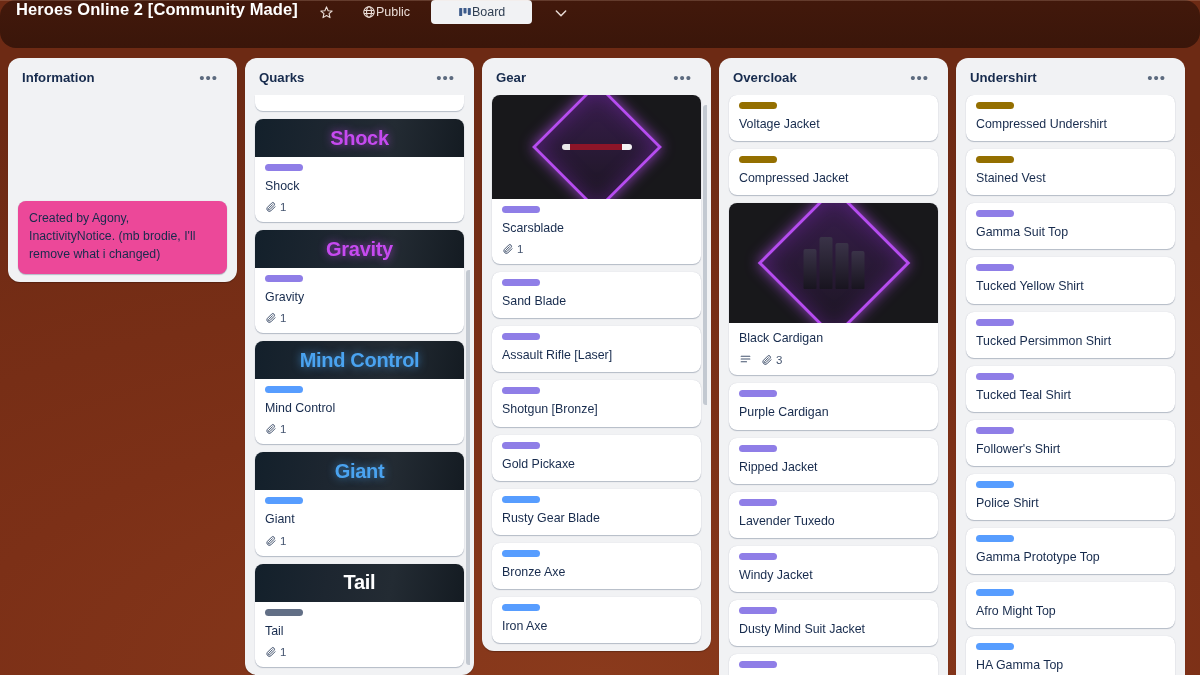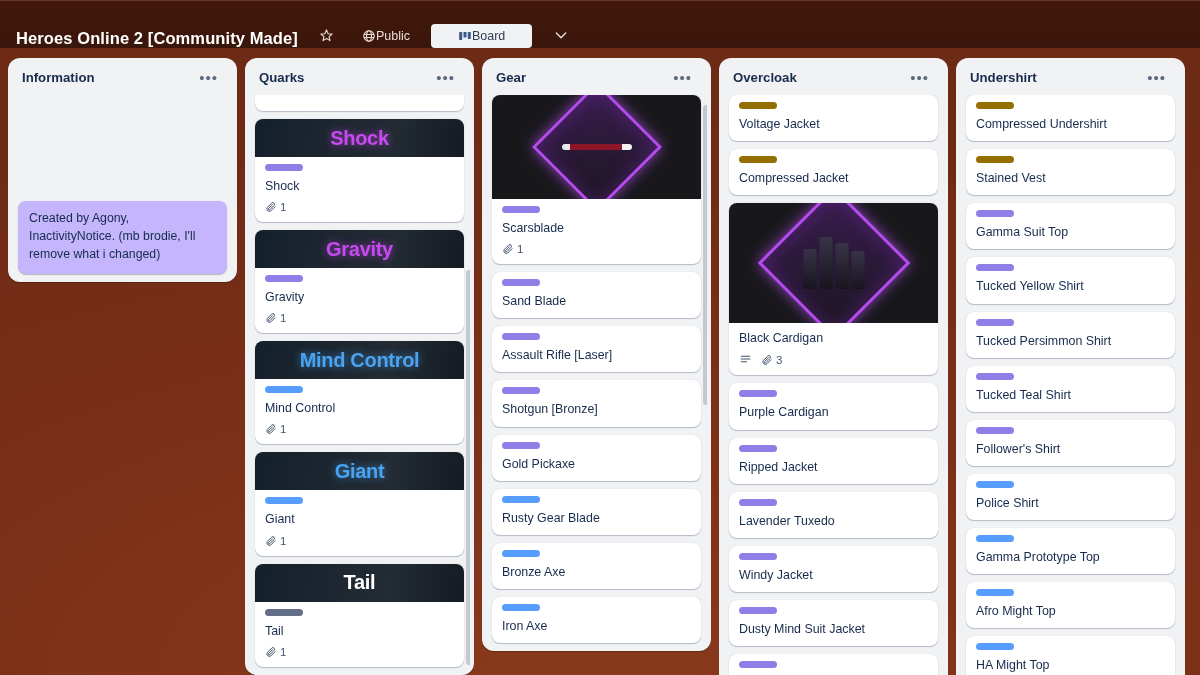--- a/index.html
+++ b/index.html
@@ -15,25 +15,26 @@
       radial-gradient(120% 90% at 50% 100%, #8a3a1c 0%, #7c3017 45%, #6d2a14 100%);
     position: relative;
   }
 
   
   #board-header {
     height: 48px;
     width: 100%;
     background: linear-gradient(180deg, rgba(60,22,10,.88) 0%, rgba(54,20,9,.92) 100%);
     display: flex;
-    align-items: flex-end;
+    align-items: flex-start;
     padding: 0 16px;
     gap: 14px;
     position: relative;
     z-index: 5;
+    border-radius: 16px;
   }
   #board-header::after{
     content:"";
     position:absolute; left:0; right:0; top:0; height:1px;
     background: rgba(255,220,200,.18);
   }
 
   .board-title {
     color: #ffffff;
     font-size: 16.5px;
@@ -253,21 +254,21 @@
     transform: rotate(10deg);
     box-shadow: 6px 8px 14px rgba(0,0,0,.5);
   }
   .info-hero .ring {
     position:absolute; right: 56px; bottom: 14px;
     width: 24px; height: 24px; border-radius: 50%;
     border: 3px solid #2f6fd0; background: rgba(20,30,60,.5);
   }
 
   .note-card {
-    background:#c4b5fd;
+    background:#ec4899;
     border-radius: 8px;
     padding: 9px 11px 11px 11px;
     box-shadow: 0 1px 1px rgba(9,30,66,.25), 0 0 1px rgba(9,30,66,.18);
   }
   .note-text {
     font-size: 12.3px;
     color: #172b4d;
     line-height: 1.45;
   }
 
@@ -667,18 +668,18 @@
         </div>
         <div class="card">
           <div class="card-body">
             <div class="label-chip" style="background: rgb(87, 157, 255);"></div>
             <div class="card-title">Afro Might Top</div>
           </div>
         </div>
         <div class="card">
           <div class="card-body">
             <div class="label-chip" style="background: rgb(87, 157, 255);"></div>
-            <div class="card-title">HA Might Top</div>
+            <div class="card-title">HA Gamma Top</div>
           </div>
         </div>
       </div>
     </div>
   </div>
 
 </body></html>

